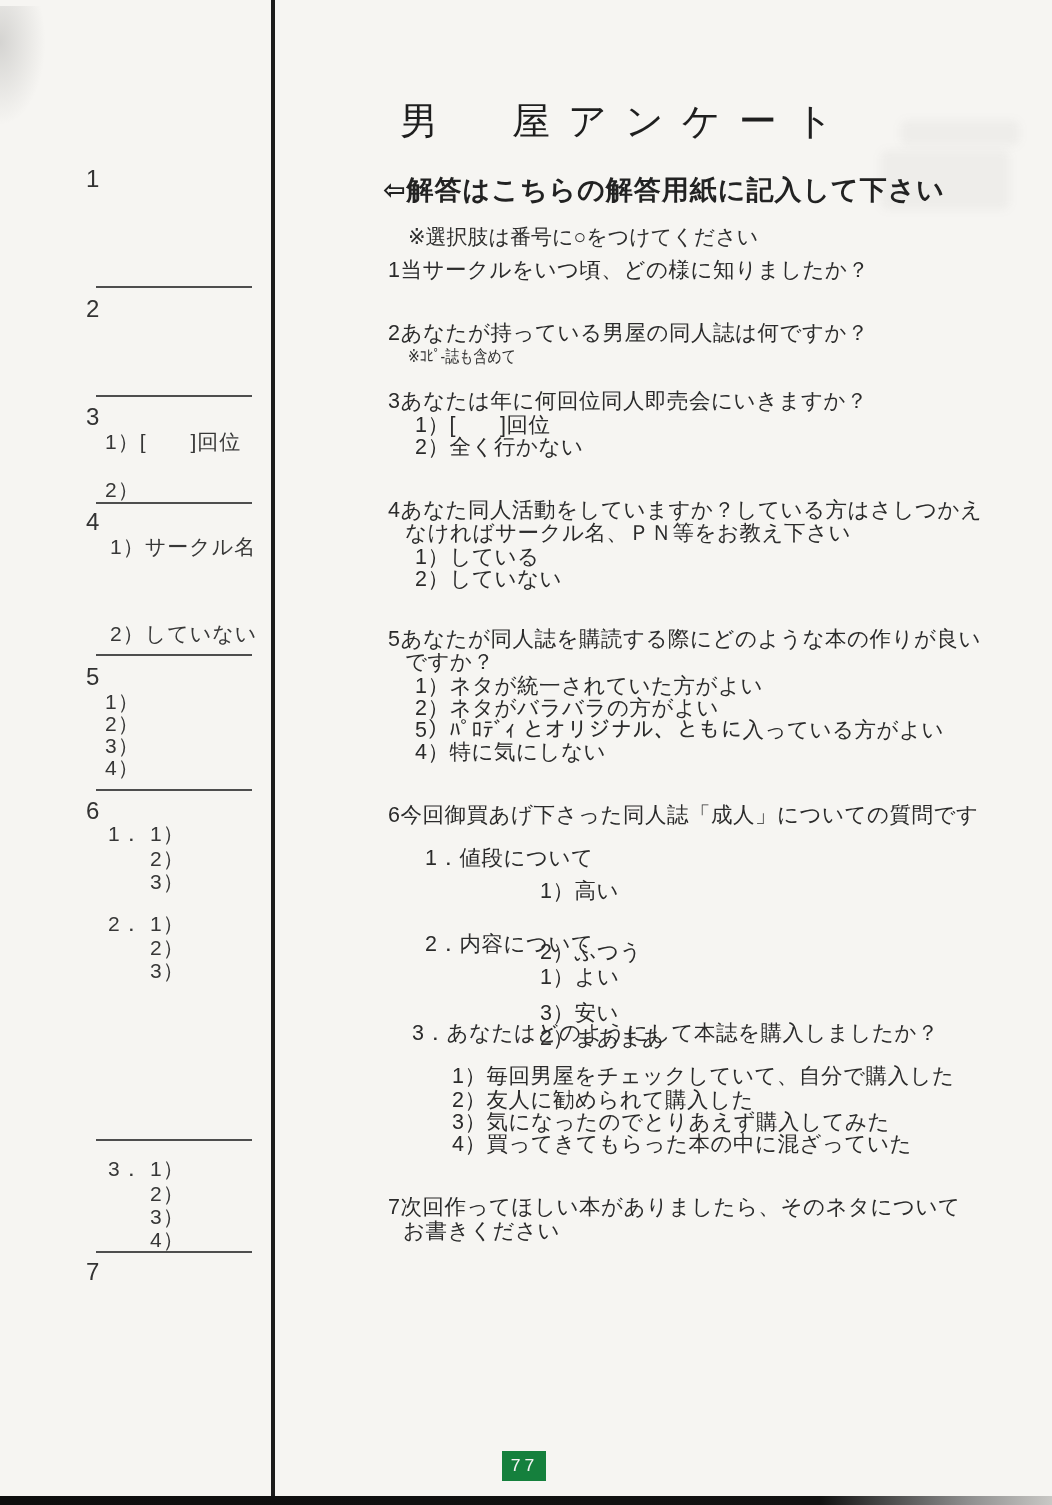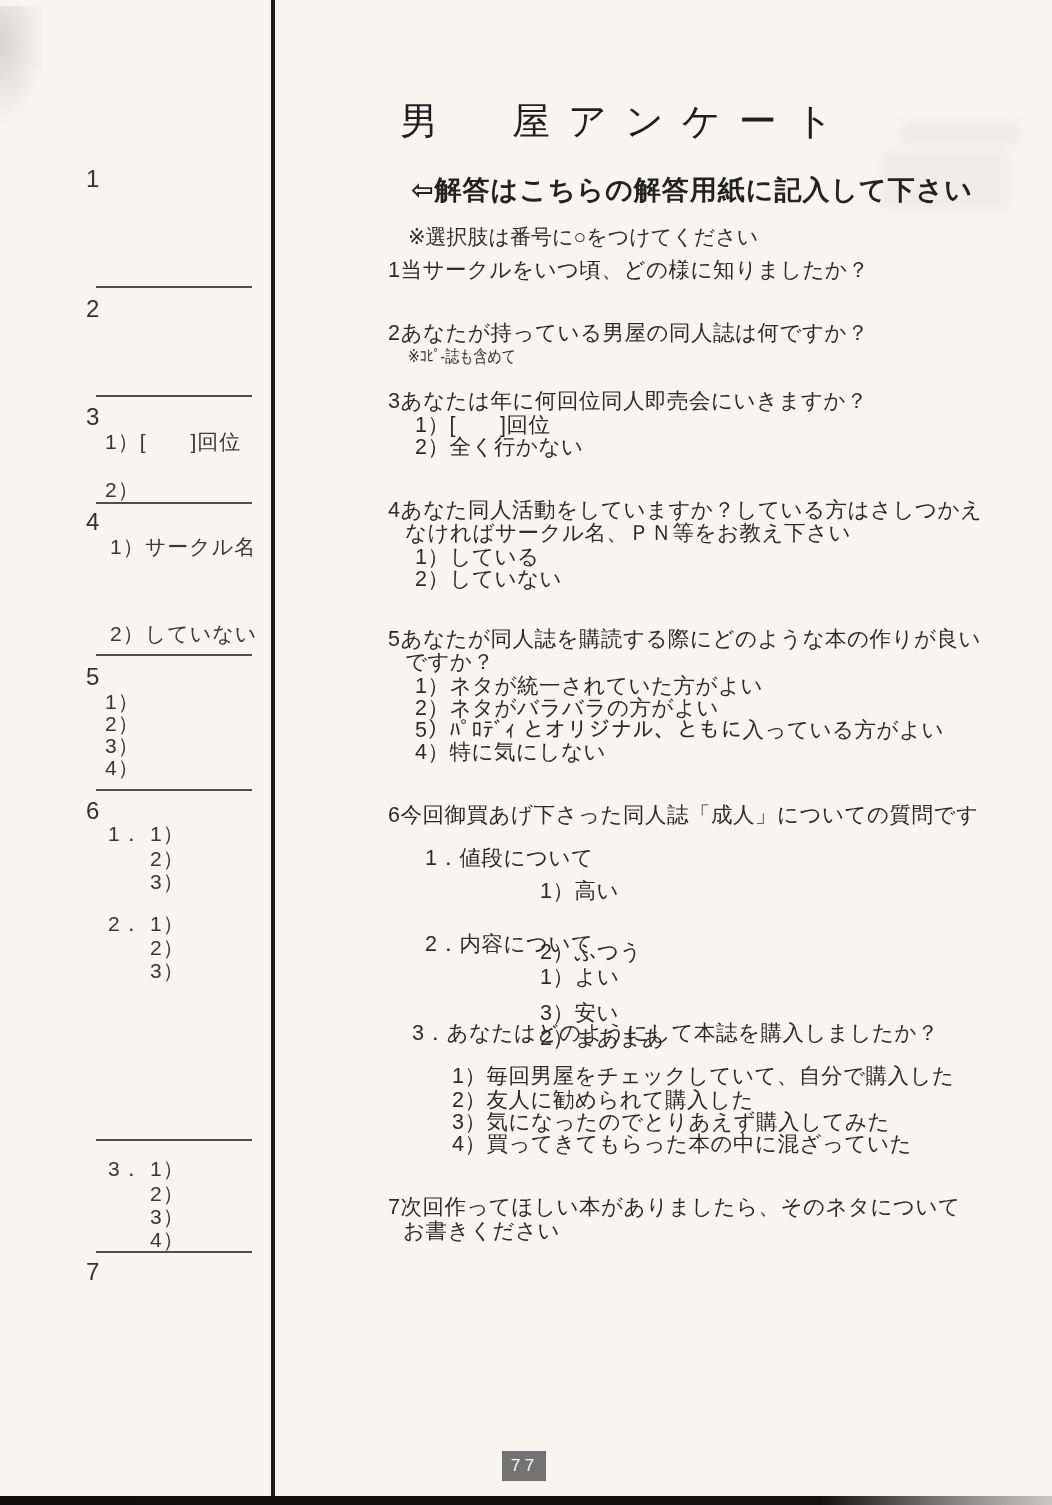--- a/index.html
+++ b/index.html
@@ -24,31 +24,31 @@
     background:linear-gradient(to right,#0e0e0e 0%,#121212 78%,#8e8e8e 92%,#c9c8c5 100%);
   }
   
   .sec-num{font-size:24px;color:#333;}
   .sec-line{position:absolute;left:96px;width:156px;height:0;border-top:2px solid #4e4e4e;}
   .as-opt{font-size:21px;color:#373737;letter-spacing:1px;}
   
   .title{
     font-size:38px;font-weight:normal;letter-spacing:18px;color:#1f1f1f;
   }
-  .instruction{font-size:27px;font-weight:bold;letter-spacing:1px;color:#222;margin-left:28px;}
+  .instruction{font-size:27px;font-weight:bold;letter-spacing:1px;color:#222;}
   .inote{font-size:21px;color:#2e2e2e;}
   .q{font-size:21.5px;color:#2b2b2b;letter-spacing:.5px;}
   .opt{font-size:21.5px;color:#2b2b2b;letter-spacing:.5px;}
   .cond{display:inline-block;transform:scaleX(.82);transform-origin:left center;}
   .small-note{font-size:17px;color:#2f2f2f;}
   .tiny-note{font-size:17px;color:#2f2f2f;}
   .optcol div{line-height:25px;}
   .badge{
     position:absolute;left:502px;top:1451px;width:44px;height:30px;
-    background:#737373;color:#f4f4f4;font-size:18px;letter-spacing:3px;
+    background:#15803d;color:#f4f4f4;font-size:18px;letter-spacing:3px;
     display:flex;align-items:center;justify-content:center;
     font-family:"Liberation Mono","DejaVu Sans Mono",monospace;
   }
 </style>
 </head>
 <body>
 
 <div class="smudge-tl"></div>
 <div class="bleed" style="left:880px;top:150px;width:130px;height:60px;"></div>
 <div class="bleed" style="left:900px;top:120px;width:120px;height:26px;"></div>

